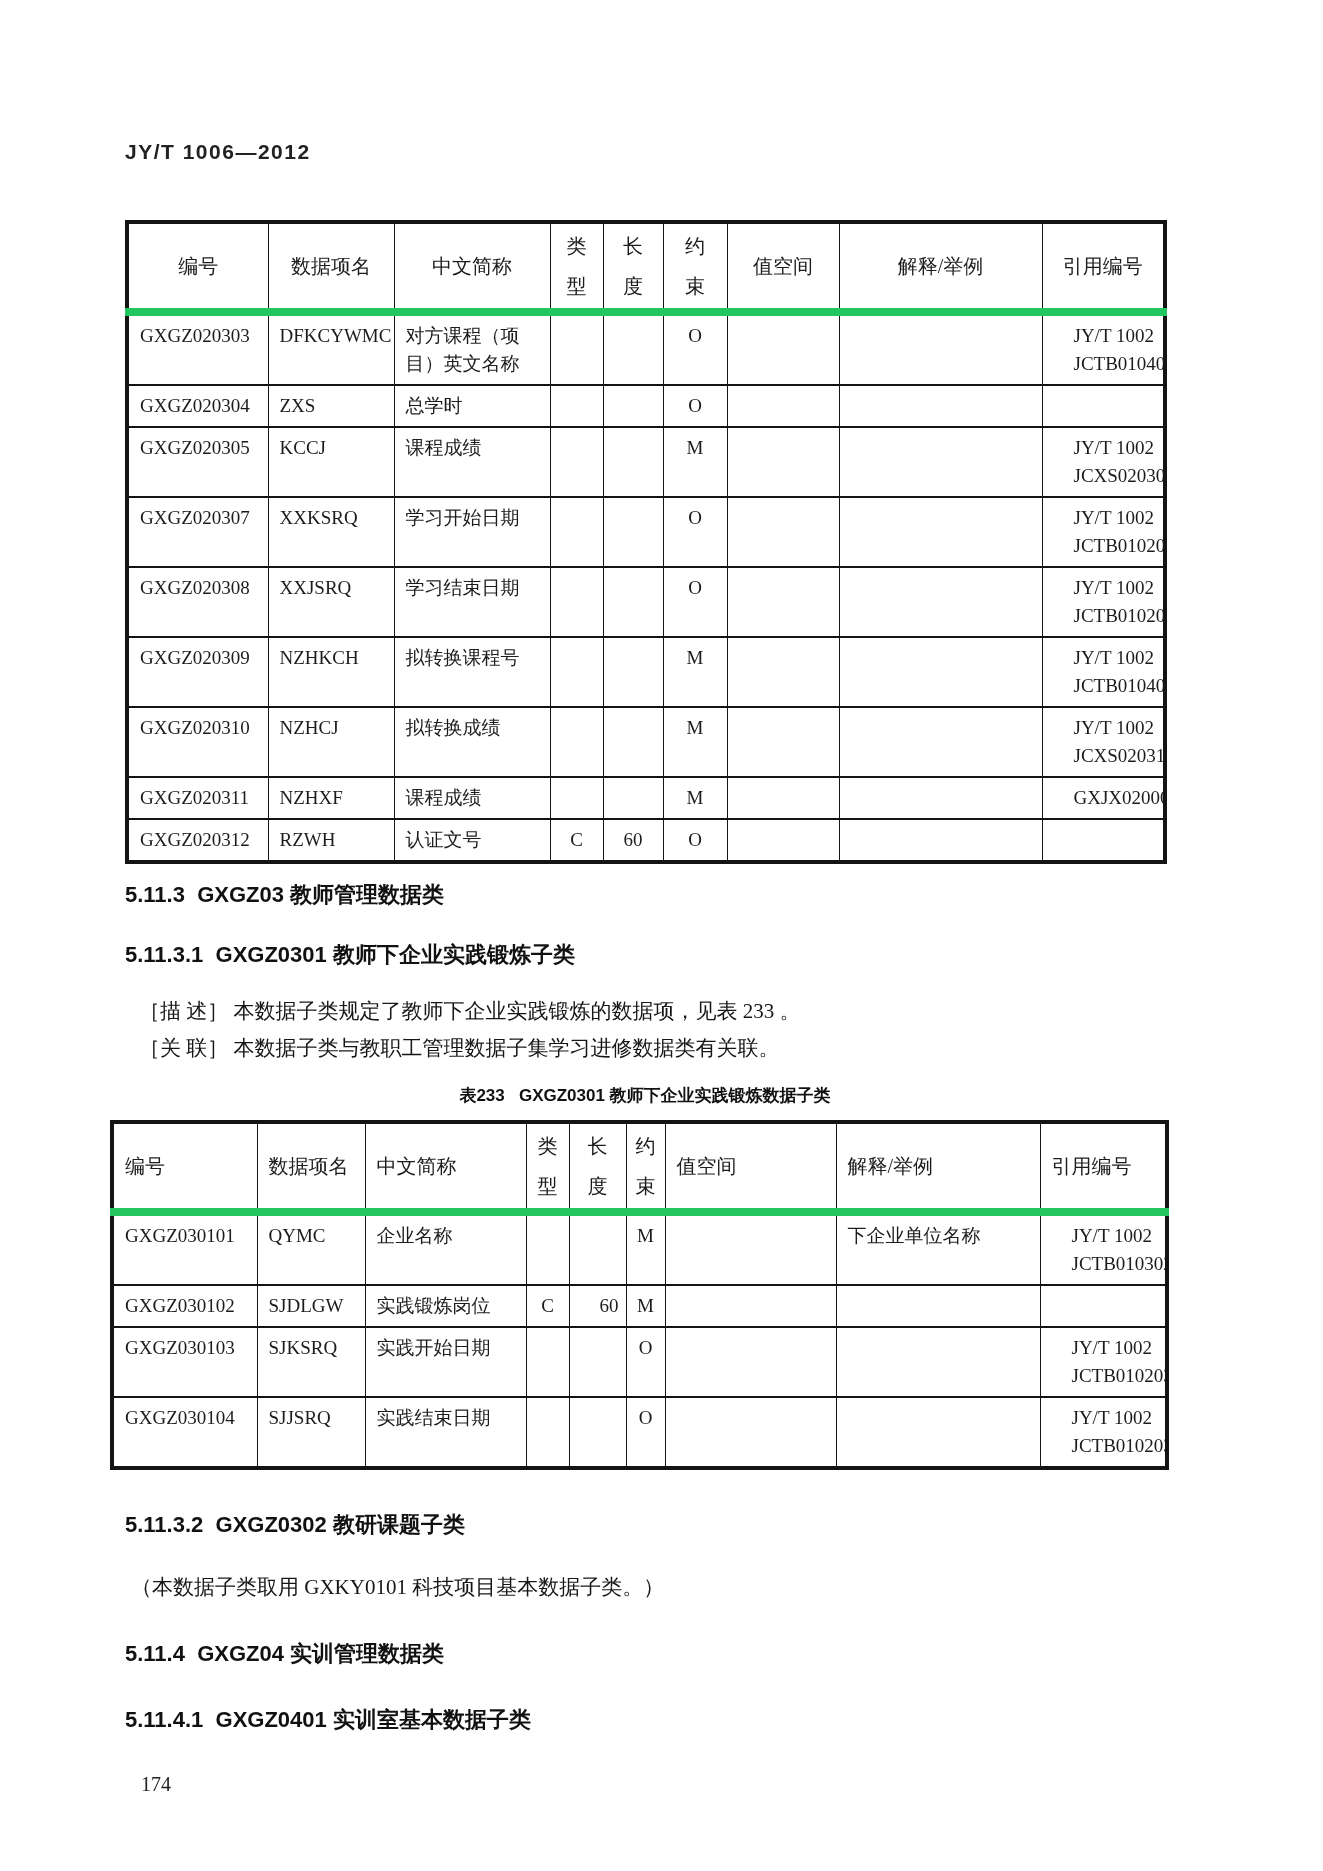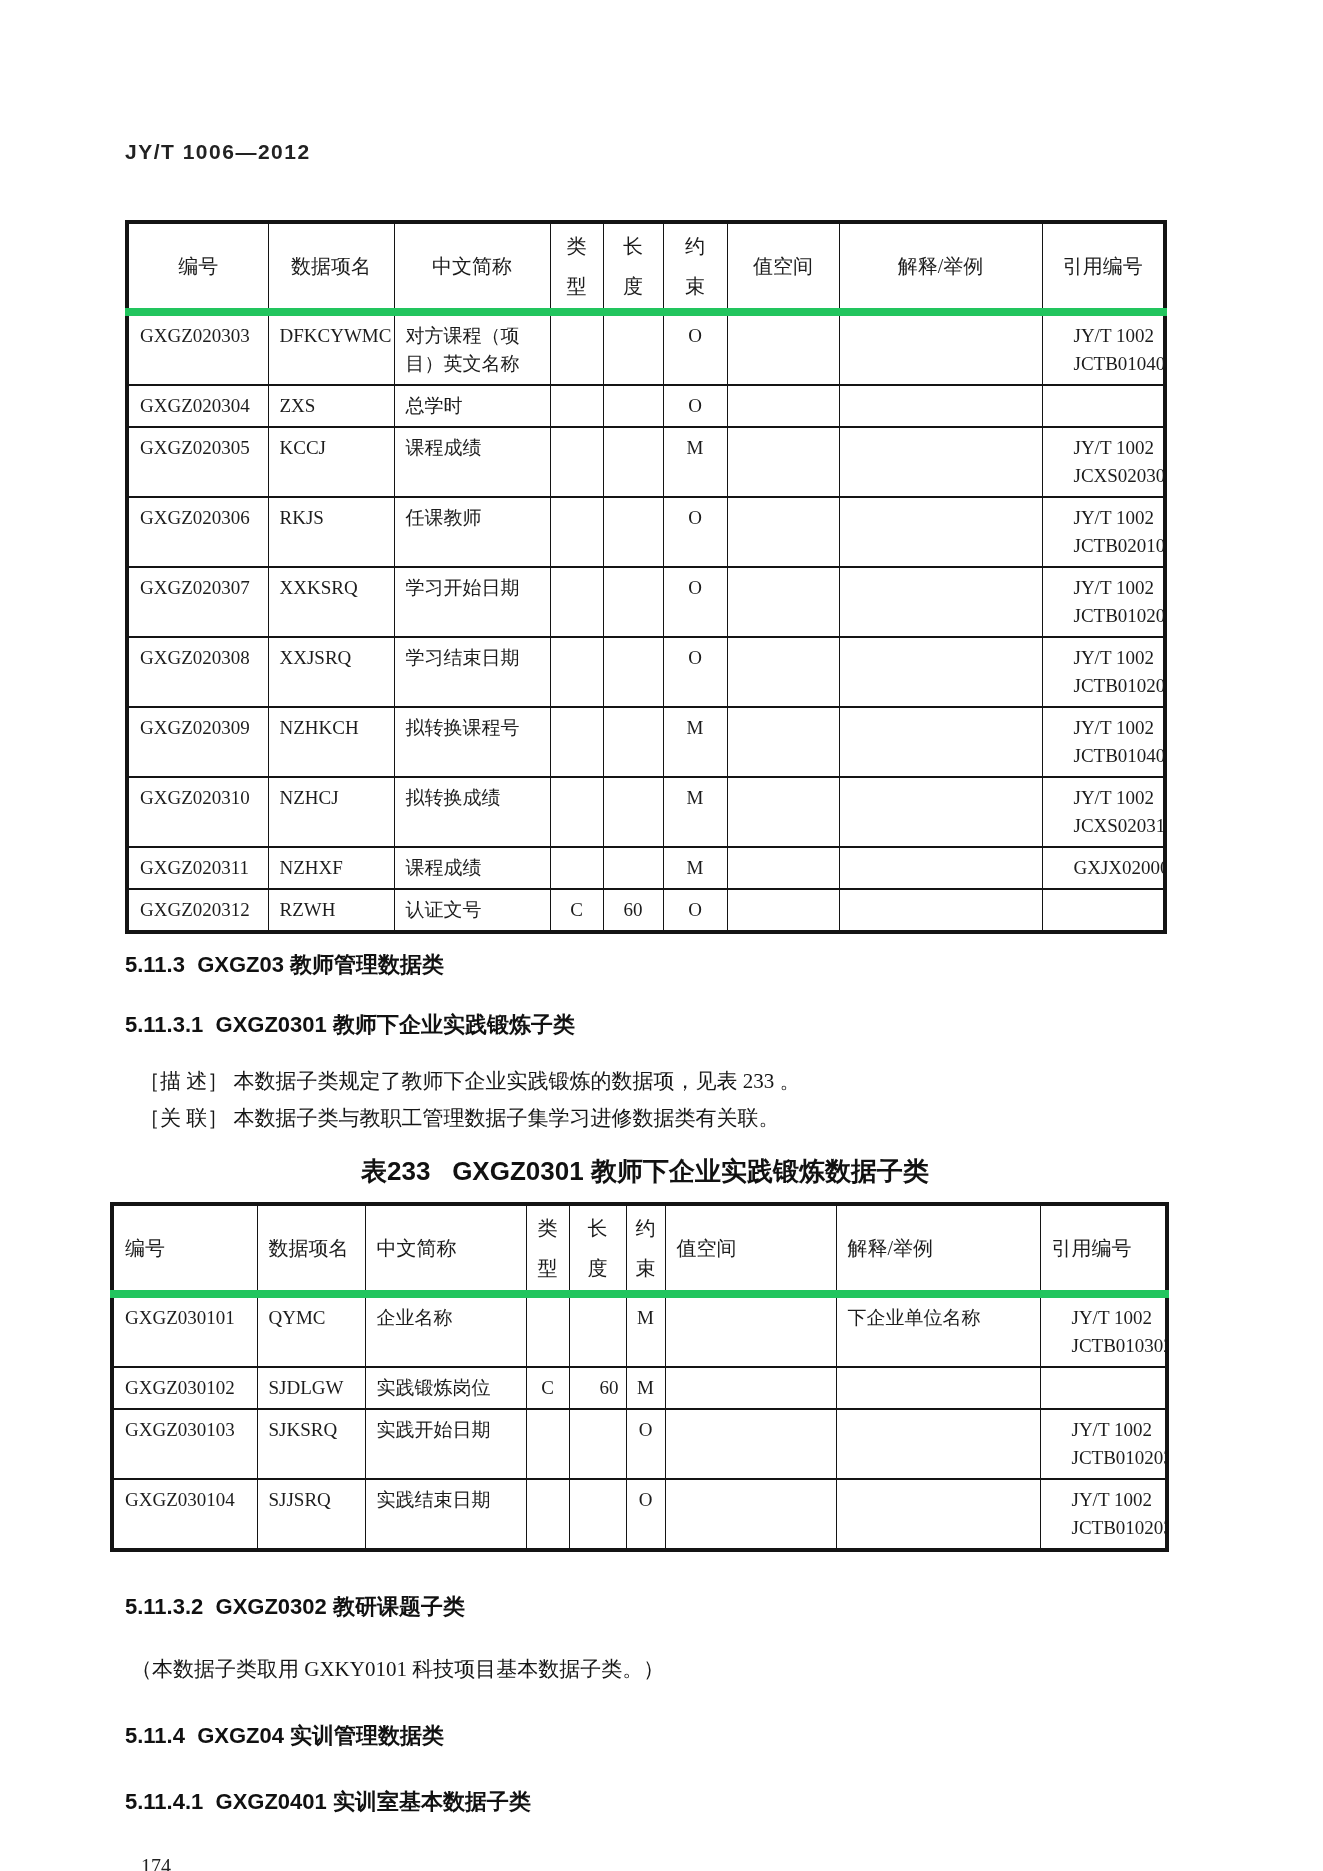--- a/index.html
+++ b/index.html
@@ -66,21 +66,21 @@
 
   .para {
     font-size:21px; line-height:35px; margin-top:24px; margin-left:14px;
     white-space:pre-wrap; color:#161616;
   }
   .para.tight { margin-top:2px; }
   .note { margin-left:6px; margin-top:30px; }
 
   .tbl-caption {
     font-family:"Liberation Sans","DejaVu Sans",sans-serif;
-    font-weight:700; font-size:26px; color:#111;
+    font-weight:700; font-size:17px; color:#111;
     text-align:center; margin-top:18px; white-space:pre-wrap;
   }
 
   .page-number { font-size:20px; margin:38px 0 0 16px; color:#222; }
 </style>
 </head>
 <body>
 
 <div class="page">
 
@@ -143,32 +143,20 @@
     <td class="c-name">课程成绩</td>
     <td class="c-type"></td>
     <td class="c-len"></td>
     <td class="c-cons">M</td>
     <td class="c-val"></td>
     <td class="c-ex"></td>
     <td class="c-ref">JY/T 1002
 JCXS020307</td>
   </tr>
 
-  <tr class="data-row rh2">
-    <td class="c-id">GXGZ020306</td>
-    <td class="c-item">RKJS</td>
-    <td class="c-name">任课教师</td>
-    <td class="c-type"></td>
-    <td class="c-len"></td>
-    <td class="c-cons">O</td>
-    <td class="c-val"></td>
-    <td class="c-ex"></td>
-    <td class="c-ref">JY/T 1002
-JCTB020101</td>
-  </tr>
 
   <tr class="data-row rh2">
     <td class="c-id">GXGZ020307</td>
     <td class="c-item">XXKSRQ</td>
     <td class="c-name">学习开始日期</td>
     <td class="c-type"></td>
     <td class="c-len"></td>
     <td class="c-cons">O</td>
     <td class="c-val"></td>
     <td class="c-ex"></td>

